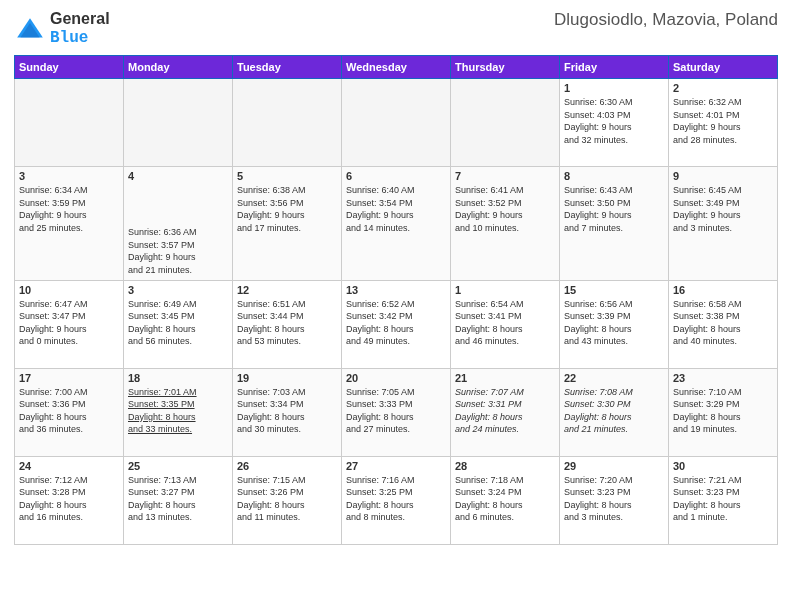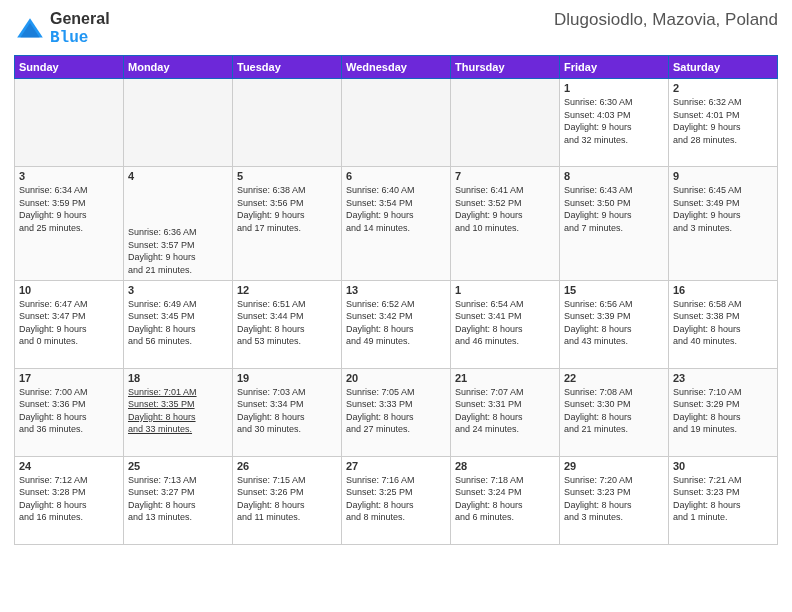--- a/index.html
+++ b/index.html
@@ -270,28 +270,28 @@
           </td>
           <td>
             <span class="day-number">20</span>
             <div class="day-info" style="white-space: pre-line;">Sunrise: 7:05 AM
 Sunset: 3:33 PM
 Daylight: 8 hours
 and 27 minutes.</div>
           </td>
           <td>
             <span class="day-number">21</span>
-            <div class="day-info" style="white-space: pre-line;">Sunrise: 7:07 AM
+            <div class="day-info" style="white-space: pre-line; font-style: italic;">Sunrise: 7:07 AM
 Sunset: 3:31 PM
 Daylight: 8 hours
 and 24 minutes.</div>
           </td>
           <td>
             <span class="day-number">22</span>
-            <div class="day-info" style="white-space: pre-line;">Sunrise: 7:08 AM
+            <div class="day-info" style="white-space: pre-line; font-style: italic;">Sunrise: 7:08 AM
 Sunset: 3:30 PM
 Daylight: 8 hours
 and 21 minutes.</div>
           </td>
           <td>
             <span class="day-number">23</span>
             <div class="day-info" style="white-space: pre-line;">Sunrise: 7:10 AM
 Sunset: 3:29 PM
 Daylight: 8 hours
 and 19 minutes.</div>

